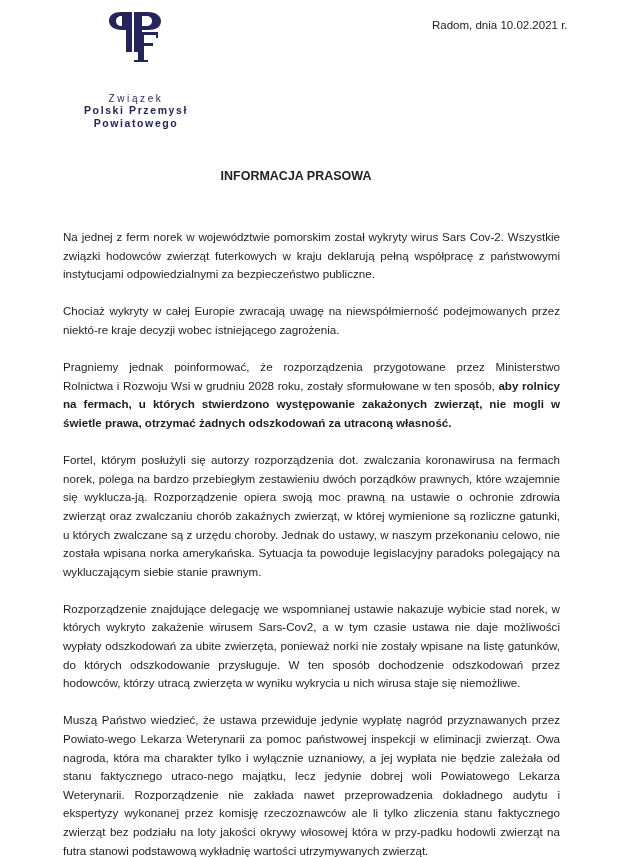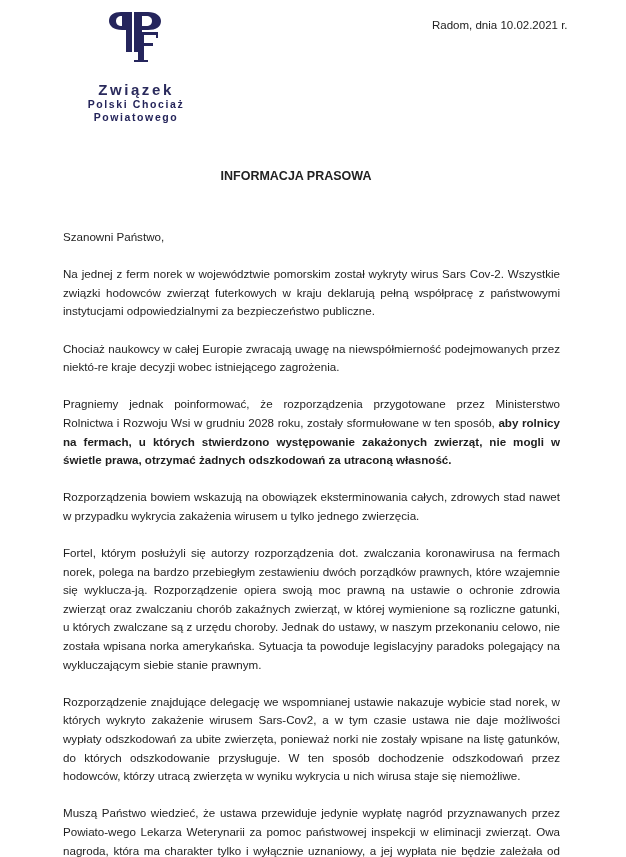--- a/index.html
+++ b/index.html
@@ -1,20 +1,20 @@
 <!DOCTYPE html>
 <html><head>
 <meta charset="utf-8">
 <style>
   html, body { margin: 0; padding: 0; background: #ffffff; }
   body { width: 626px; height: 857px; position: relative; overflow: hidden;
          font-family: "Liberation Sans", sans-serif; color: #1a1a1a; }
   .logo { position: absolute; left: 66px; top: 8px; width: 140px; text-align: center; }
   .logo svg { display: block; margin: 0 auto; }
-  .logo .l1 { font-size: 15px; letter-spacing: 2.6px; color: #2a2a5c; margin-top: 11px; font-weight: bold; }
+  .logo .l1 { font-size: 10px; letter-spacing: 2.6px; color: #2a2a5c; margin-top: 23px; }
   .logo .l2, .logo .l3 { font-size: 10.5px; font-weight: bold; letter-spacing: 1.6px; color: #24245a; line-height: 13px; }
   .date { position: absolute; left: 432px; top: 19px; font-size: 11.5px; color: #222; }
   .title { position: absolute; left: 0; width: 592px; top: 169px; text-align: center;
            font-size: 12.5px; font-weight: bold; color: #222; }
   .body { position: absolute; left: 63px; width: 497px; top: 228px; font-size: 11.6px;
           line-height: 18.6px; color: #1e1e1e; }
   .body p { margin: 0 0 18.6px 0; text-align: justify; }
   .body b { font-weight: bold; }
 </style>
 </head>
@@ -25,30 +25,28 @@
     <g fill="#25255c">
 
       <path d="M6 4 h22 v40 h-6 v-22 h-4 c-8 0 -13 -4 -13 -9 c0 -6 5 -9 12 -9 z M18 8 c-4 0 -6 2 -6 5 c0 3 2 5 6 5 z"></path>
 
       <path d="M30 4 h14 c8 0 13 4 13 9 c0 6 -5 9 -13 9 h-6 v22 h-8 z M38 8 v10 h4 c4 0 6 -2 6 -5 c0 -3 -2 -5 -6 -5 z"></path>
 
       <path d="M34 24 h20 v6 h-2 v-3 h-12 v8 h9 v3 h-9 v14 h4 v2 h-14 v-2 h4 v-26 h0 z"></path>
     </g>
   </svg>
   <div class="l1">Związek</div>
-  <div class="l2">Polski Chociaż</div>
+  <div class="l2">Polski Przemysł</div>
   <div class="l3">Powiatowego</div>
 </div>
 
 <div class="date">Radom, dnia 10.02.2021 r.</div>
 
 <div class="title">INFORMACJA PRASOWA</div>
 
 <div class="body">
-  <p>Szanowni Państwo,</p>
   <p>Na jednej z ferm norek w województwie pomorskim został wykryty wirus Sars Cov-2. Wszystkie związki hodowców zwierząt futerkowych w kraju deklarują pełną współpracę z państwowymi instytucjami odpowiedzialnymi za bezpieczeństwo publiczne.</p>
-  <p>Chociaż naukowcy w całej Europie zwracają uwagę na niewspółmierność podejmowanych przez niektó-re kraje decyzji wobec istniejącego zagrożenia.</p>
+  <p>Chociaż wykryty w całej Europie zwracają uwagę na niewspółmierność podejmowanych przez niektó-re kraje decyzji wobec istniejącego zagrożenia.</p>
   <p><span>Pragniemy jednak poinformować, że rozporządzenia przygotowane przez Ministerstwo Rolnictwa i Rozwoju Wsi w grudniu 2028 roku, zostały sformułowane w ten sposób, </span><b>aby rolnicy na fermach, u których stwierdzono występowanie zakażonych zwierząt, nie mogli w świetle prawa, otrzymać żadnych odszkodowań za utraconą własność.</b></p>
-  <p>Rozporządzenia bowiem wskazują na obowiązek eksterminowania całych, zdrowych stad nawet w przypadku wykrycia zakażenia wirusem u tylko jednego zwierzęcia.</p>
   <p>Fortel, którym posłużyli się autorzy rozporządzenia dot. zwalczania koronawirusa na fermach norek, polega na bardzo przebiegłym zestawieniu dwóch porządków prawnych, które wzajemnie się wyklucza-ją. Rozporządzenie opiera swoją moc prawną na ustawie o ochronie zdrowia zwierząt oraz zwalczaniu chorób zakaźnych zwierząt, w której wymienione są rozliczne gatunki, u których zwalczane są z urzędu choroby. Jednak do ustawy, w naszym przekonaniu celowo, nie została wpisana norka amerykańska. Sytuacja ta powoduje legislacyjny paradoks polegający na wykluczającym siebie stanie prawnym.</p>
   <p>Rozporządzenie znajdujące delegację we wspomnianej ustawie nakazuje wybicie stad norek, w których wykryto zakażenie wirusem Sars-Cov2, a w tym czasie ustawa nie daje możliwości wypłaty odszkodowań za ubite zwierzęta, ponieważ norki nie zostały wpisane na listę gatunków, do których odszkodowanie przysługuje. W ten sposób dochodzenie odszkodowań przez hodowców, którzy utracą zwierzęta w wyniku wykrycia u nich wirusa staje się niemożliwe.</p>
   <p>Muszą Państwo wiedzieć, że ustawa przewiduje jedynie wypłatę nagród przyznawanych przez Powiato-wego Lekarza Weterynarii za pomoc państwowej inspekcji w eliminacji zwierząt. Owa nagroda, która ma charakter tylko i wyłącznie uznaniowy, a jej wypłata nie będzie zależała od stanu faktycznego utraco-nego majątku, lecz jedynie dobrej woli Powiatowego Lekarza Weterynarii. Rozporządzenie nie zakłada nawet przeprowadzenia dokładnego audytu i ekspertyzy wykonanej przez komisję rzeczoznawców ale li tylko zliczenia stanu faktycznego zwierząt bez podziału na loty jakości okrywy włosowej która w przy-padku hodowli zwierząt na futra stanowi podstawową wykładnię wartości utrzymywanych zwierząt.</p>
 </div>
 
 </body></html>

